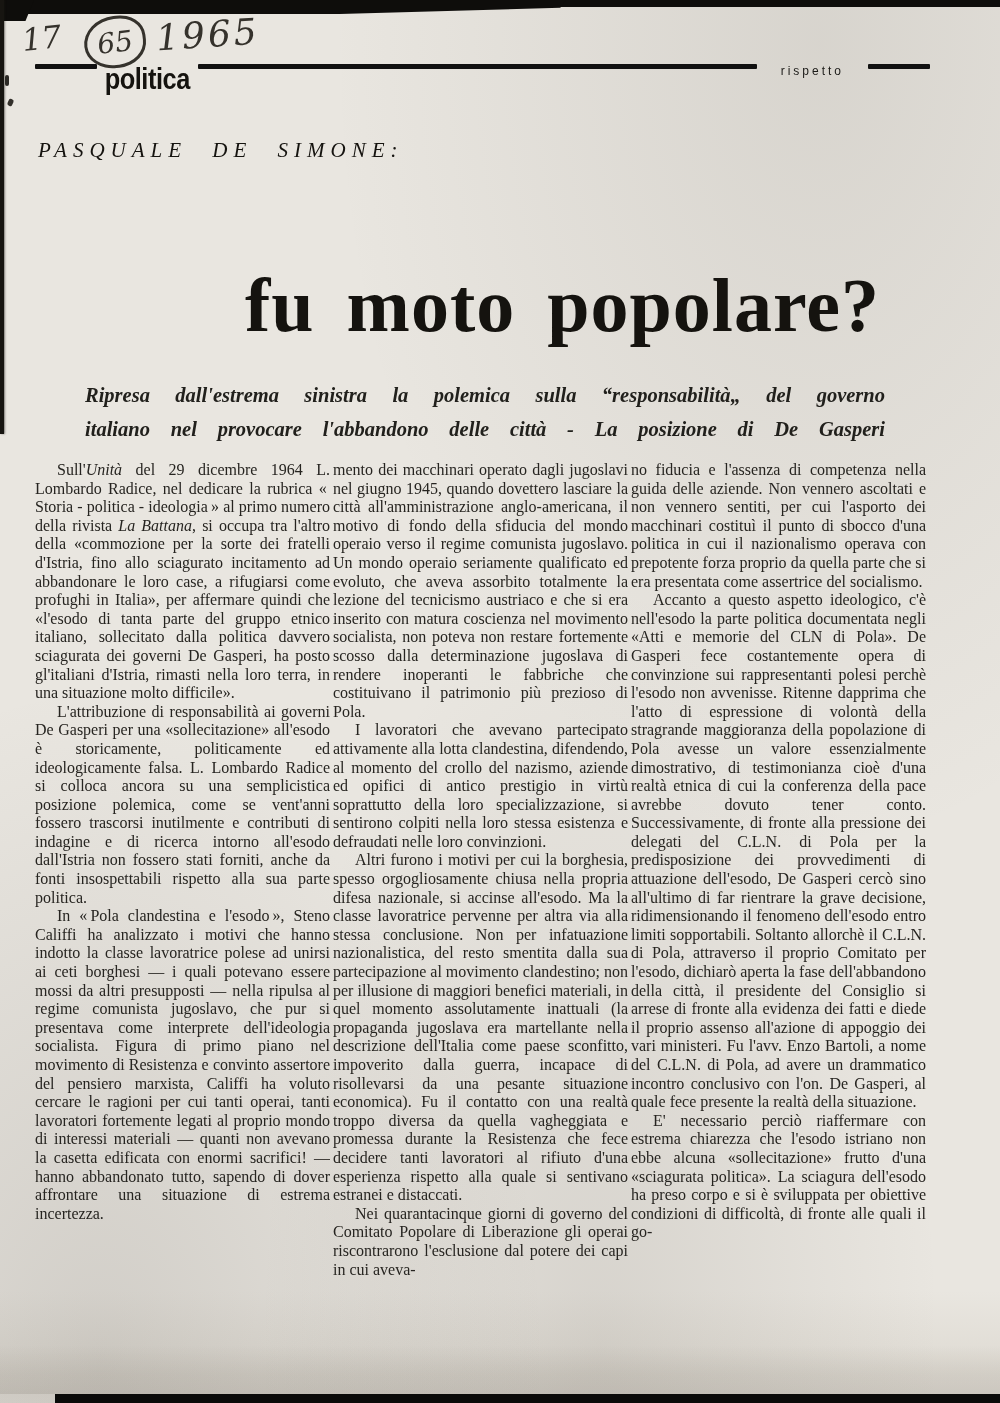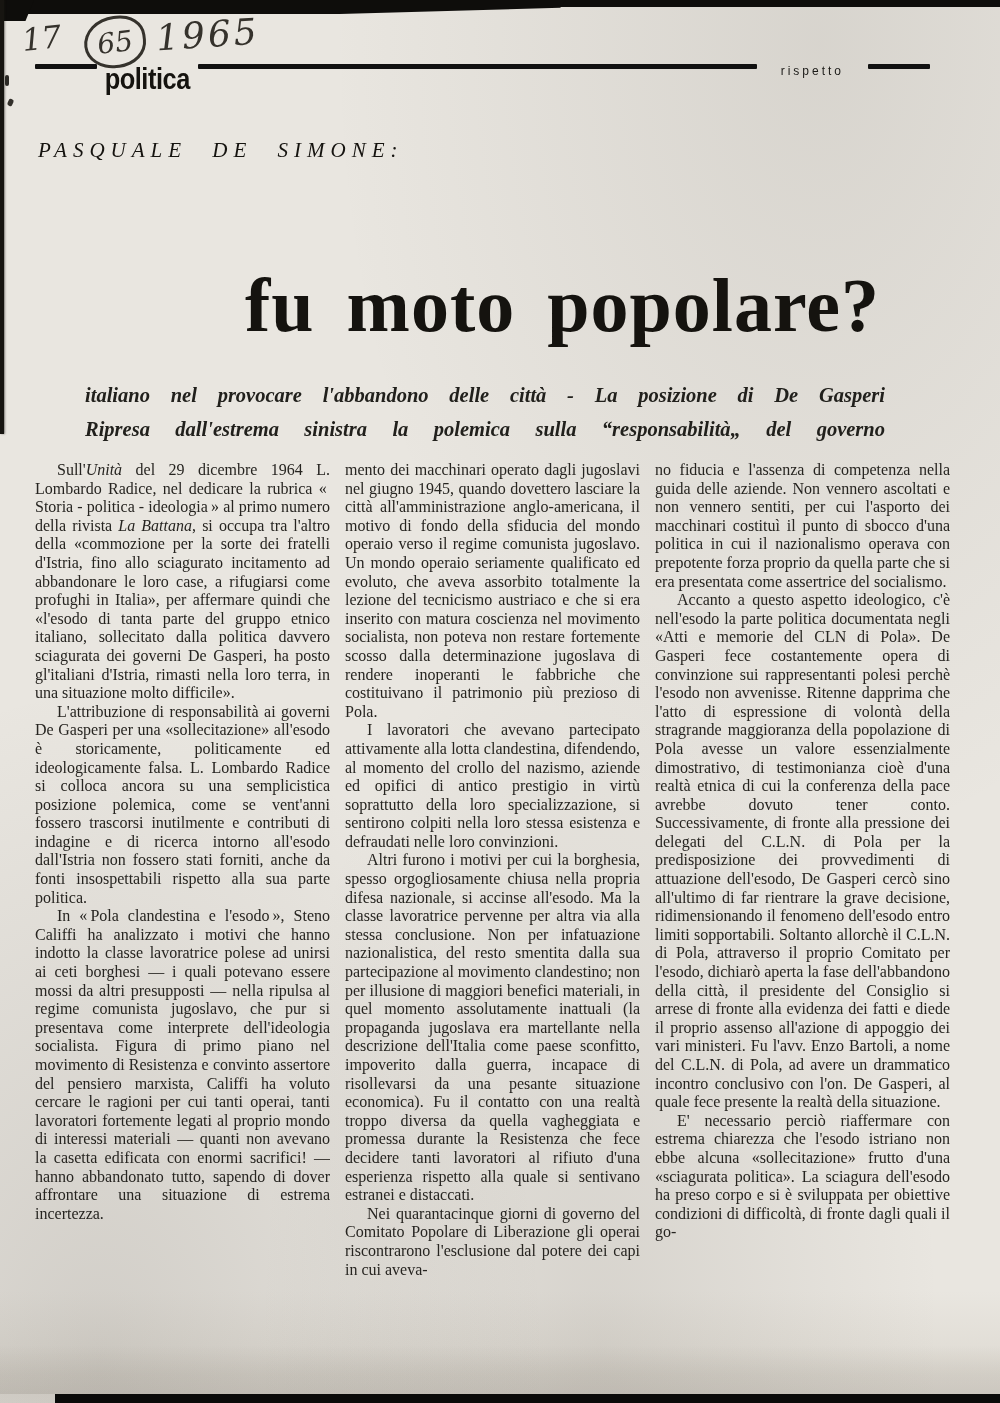--- a/index.html
+++ b/index.html
@@ -70,21 +70,21 @@
     letter-spacing:1px;word-spacing:12px;color:var(--ink-strong);}
 
   
   .subtitle{position:absolute;top:378px;left:85px;width:800px;
     font-size:20.5px;line-height:34px;font-weight:700;font-style:italic;
     color:#21201c;}
   .subtitle-line{text-align:justify;text-align-last:justify;}
 
   
   .columns{position:absolute;top:461px;left:35px;width:915px;height:900px;
-    display:flex;gap:15px;}
+    display:flex;gap:3px;}
   .col{width:295px;overflow:hidden;}
   .col p{margin:0;font-size:16px;line-height:18.6px;text-align:justify;
     color:var(--ink);}
   .col p.ind{text-indent:22px;}
   .col p.noind{text-indent:0;}
 </style>
 </head>
 <body>
 
 <div class="page">
@@ -110,36 +110,36 @@
     <span class="rule rule-2"></span>
     <span class="masthead-city">rispetto</span>
     <span class="rule rule-3"></span>
   </div>
 
   <div class="byline">PASQUALE DE SIMONE:</div>
 
   <h1 class="title"><br><span>fu moto popolare?</span></h1>
 
   <div class="subtitle">
+    <div class="subtitle-line">Ripresa dall'estrema sinistra la polemica sulla “responsabilità„ del governo</div>
     <div class="subtitle-line">italiano nel provocare l'abbandono delle città - La posizione di De Gasperi</div>
-    <div class="subtitle-line">Ripresa dall'estrema sinistra la polemica sulla “responsabilità„ del governo</div>
   </div>
 
   <div class="columns" id="columns">
       <div class="col">
         <p class="ind">Sull'<i>Unità</i> del 29 dicembre 1964 L. Lombardo Radice, nel dedicare la rubrica « Storia - politica - ideologia » al primo numero della rivista <i>La Battana</i>, si occupa tra l'altro della «commozione per la sorte dei fratelli d'Istria, fino allo sciagurato incitamento ad abbandonare le loro case, a rifugiarsi come profughi in Italia», per affermare quindi che «l'esodo di tanta parte del gruppo etnico italiano, sollecitato dalla politica davvero sciagurata dei governi De Gasperi, ha posto gl'italiani d'Istria, rimasti nella loro terra, in una situazione molto difficile».</p>
         <p class="ind">L'attribuzione di responsabilità ai governi De Gasperi per una «sollecitazione» all'esodo è storicamente, politicamente ed ideologicamente falsa. L. Lombardo Radice si colloca ancora su una semplicistica posizione polemica, come se vent'anni fossero trascorsi inutilmente e contributi di indagine e di ricerca intorno all'esodo dall'Istria non fossero stati forniti, anche da fonti insospettabili rispetto alla sua parte politica.</p>
         <p class="ind">In « Pola clandestina e l'esodo », Steno Califfi ha analizzato i motivi che hanno indotto la classe lavoratrice polese ad unirsi ai ceti borghesi — i quali potevano essere mossi da altri presupposti — nella ripulsa al regime comunista jugoslavo, che pur si presentava come interprete dell'ideologia socialista. Figura di primo piano nel movimento di Resistenza e convinto assertore del pensiero marxista, Califfi ha voluto cercare le ragioni per cui tanti operai, tanti lavoratori fortemente legati al proprio mondo di interessi materiali — quanti non avevano la casetta edificata con enormi sacrifici! — hanno abbandonato tutto, sapendo di dover affrontare una situazione di estrema incertezza.</p>
       </div>
       <div class="col">
         <p class="noind">mento dei macchinari operato dagli jugoslavi nel giugno 1945, quando dovettero lasciare la città all'amministrazione anglo-americana, il motivo di fondo della sfiducia del mondo operaio verso il regime comunista jugoslavo. Un mondo operaio seriamente qualificato ed evoluto, che aveva assorbito totalmente la lezione del tecnicismo austriaco e che si era inserito con matura coscienza nel movimento socialista, non poteva non restare fortemente scosso dalla determinazione jugoslava di rendere inoperanti le fabbriche che costituivano il patrimonio più prezioso di Pola.</p>
         <p class="ind">I lavoratori che avevano partecipato attivamente alla lotta clandestina, difendendo, al momento del crollo del nazismo, aziende ed opifici di antico prestigio in virtù soprattutto della loro specializzazione, si sentirono colpiti nella loro stessa esistenza e defraudati nelle loro convinzioni.</p>
         <p class="ind">Altri furono i motivi per cui la borghesia, spesso orgogliosamente chiusa nella propria difesa nazionale, si accinse all'esodo. Ma la classe lavoratrice pervenne per altra via alla stessa conclusione. Non per infatuazione nazionalistica, del resto smentita dalla sua partecipazione al movimento clandestino; non per illusione di maggiori benefici materiali, in quel momento assolutamente inattuali (la propaganda jugoslava era martellante nella descrizione dell'Italia come paese sconfitto, impoverito dalla guerra, incapace di risollevarsi da una pesante situazione economica). Fu il contatto con una realtà troppo diversa da quella vagheggiata e promessa durante la Resistenza che fece decidere tanti lavoratori al rifiuto d'una esperienza rispetto alla quale si sentivano estranei e distaccati.</p>
         <p class="ind">Nei quarantacinque giorni di governo del Comitato Popolare di Liberazione gli operai riscontrarono l'esclusione dal potere dei capi in cui aveva-</p>
       </div>
       <div class="col">
         <p class="noind">no fiducia e l'assenza di competenza nella guida delle aziende. Non vennero ascoltati e non vennero sentiti, per cui l'asporto dei macchinari costituì il punto di sbocco d'una politica in cui il nazionalismo operava con prepotente forza proprio da quella parte che si era presentata come assertrice del socialismo.</p>
         <p class="ind">Accanto a questo aspetto ideologico, c'è nell'esodo la parte politica documentata negli «Atti e memorie del CLN di Pola». De Gasperi fece costantemente opera di convinzione sui rappresentanti polesi perchè l'esodo non avvenisse. Ritenne dapprima che l'atto di espressione di volontà della stragrande maggioranza della popolazione di Pola avesse un valore essenzialmente dimostrativo, di testimonianza cioè d'una realtà etnica di cui la conferenza della pace avrebbe dovuto tener conto. Successivamente, di fronte alla pressione dei delegati del C.L.N. di Pola per la predisposizione dei provvedimenti di attuazione dell'esodo, De Gasperi cercò sino all'ultimo di far rientrare la grave decisione, ridimensionando il fenomeno dell'esodo entro limiti sopportabili. Soltanto allorchè il C.L.N. di Pola, attraverso il proprio Comitato per l'esodo, dichiarò aperta la fase dell'abbandono della città, il presidente del Consiglio si arrese di fronte alla evidenza dei fatti e diede il proprio assenso all'azione di appoggio dei vari ministeri. Fu l'avv. Enzo Bartoli, a nome del C.L.N. di Pola, ad avere un drammatico incontro conclusivo con l'on. De Gasperi, al quale fece presente la realtà della situazione.</p>
-        <p class="ind">E' necessario perciò riaffermare con estrema chiarezza che l'esodo istriano non ebbe alcuna «sollecitazione» frutto d'una «sciagurata politica». La sciagura dell'esodo ha preso corpo e si è sviluppata per obiettive condizioni di difficoltà, di fronte dagli quali il go-</p>
+        <p class="ind">E' necessario perciò riaffermare con estrema chiarezza che l'esodo istriano non ebbe alcuna «sollecitazione» frutto d'una «sciagurata politica». La sciagura dell'esodo ha preso corpo e si è sviluppata per obiettive condizioni di difficoltà, di fronte alle quali il go-</p>
       </div>
     </div>
 
 </div>
 
 </body></html>

